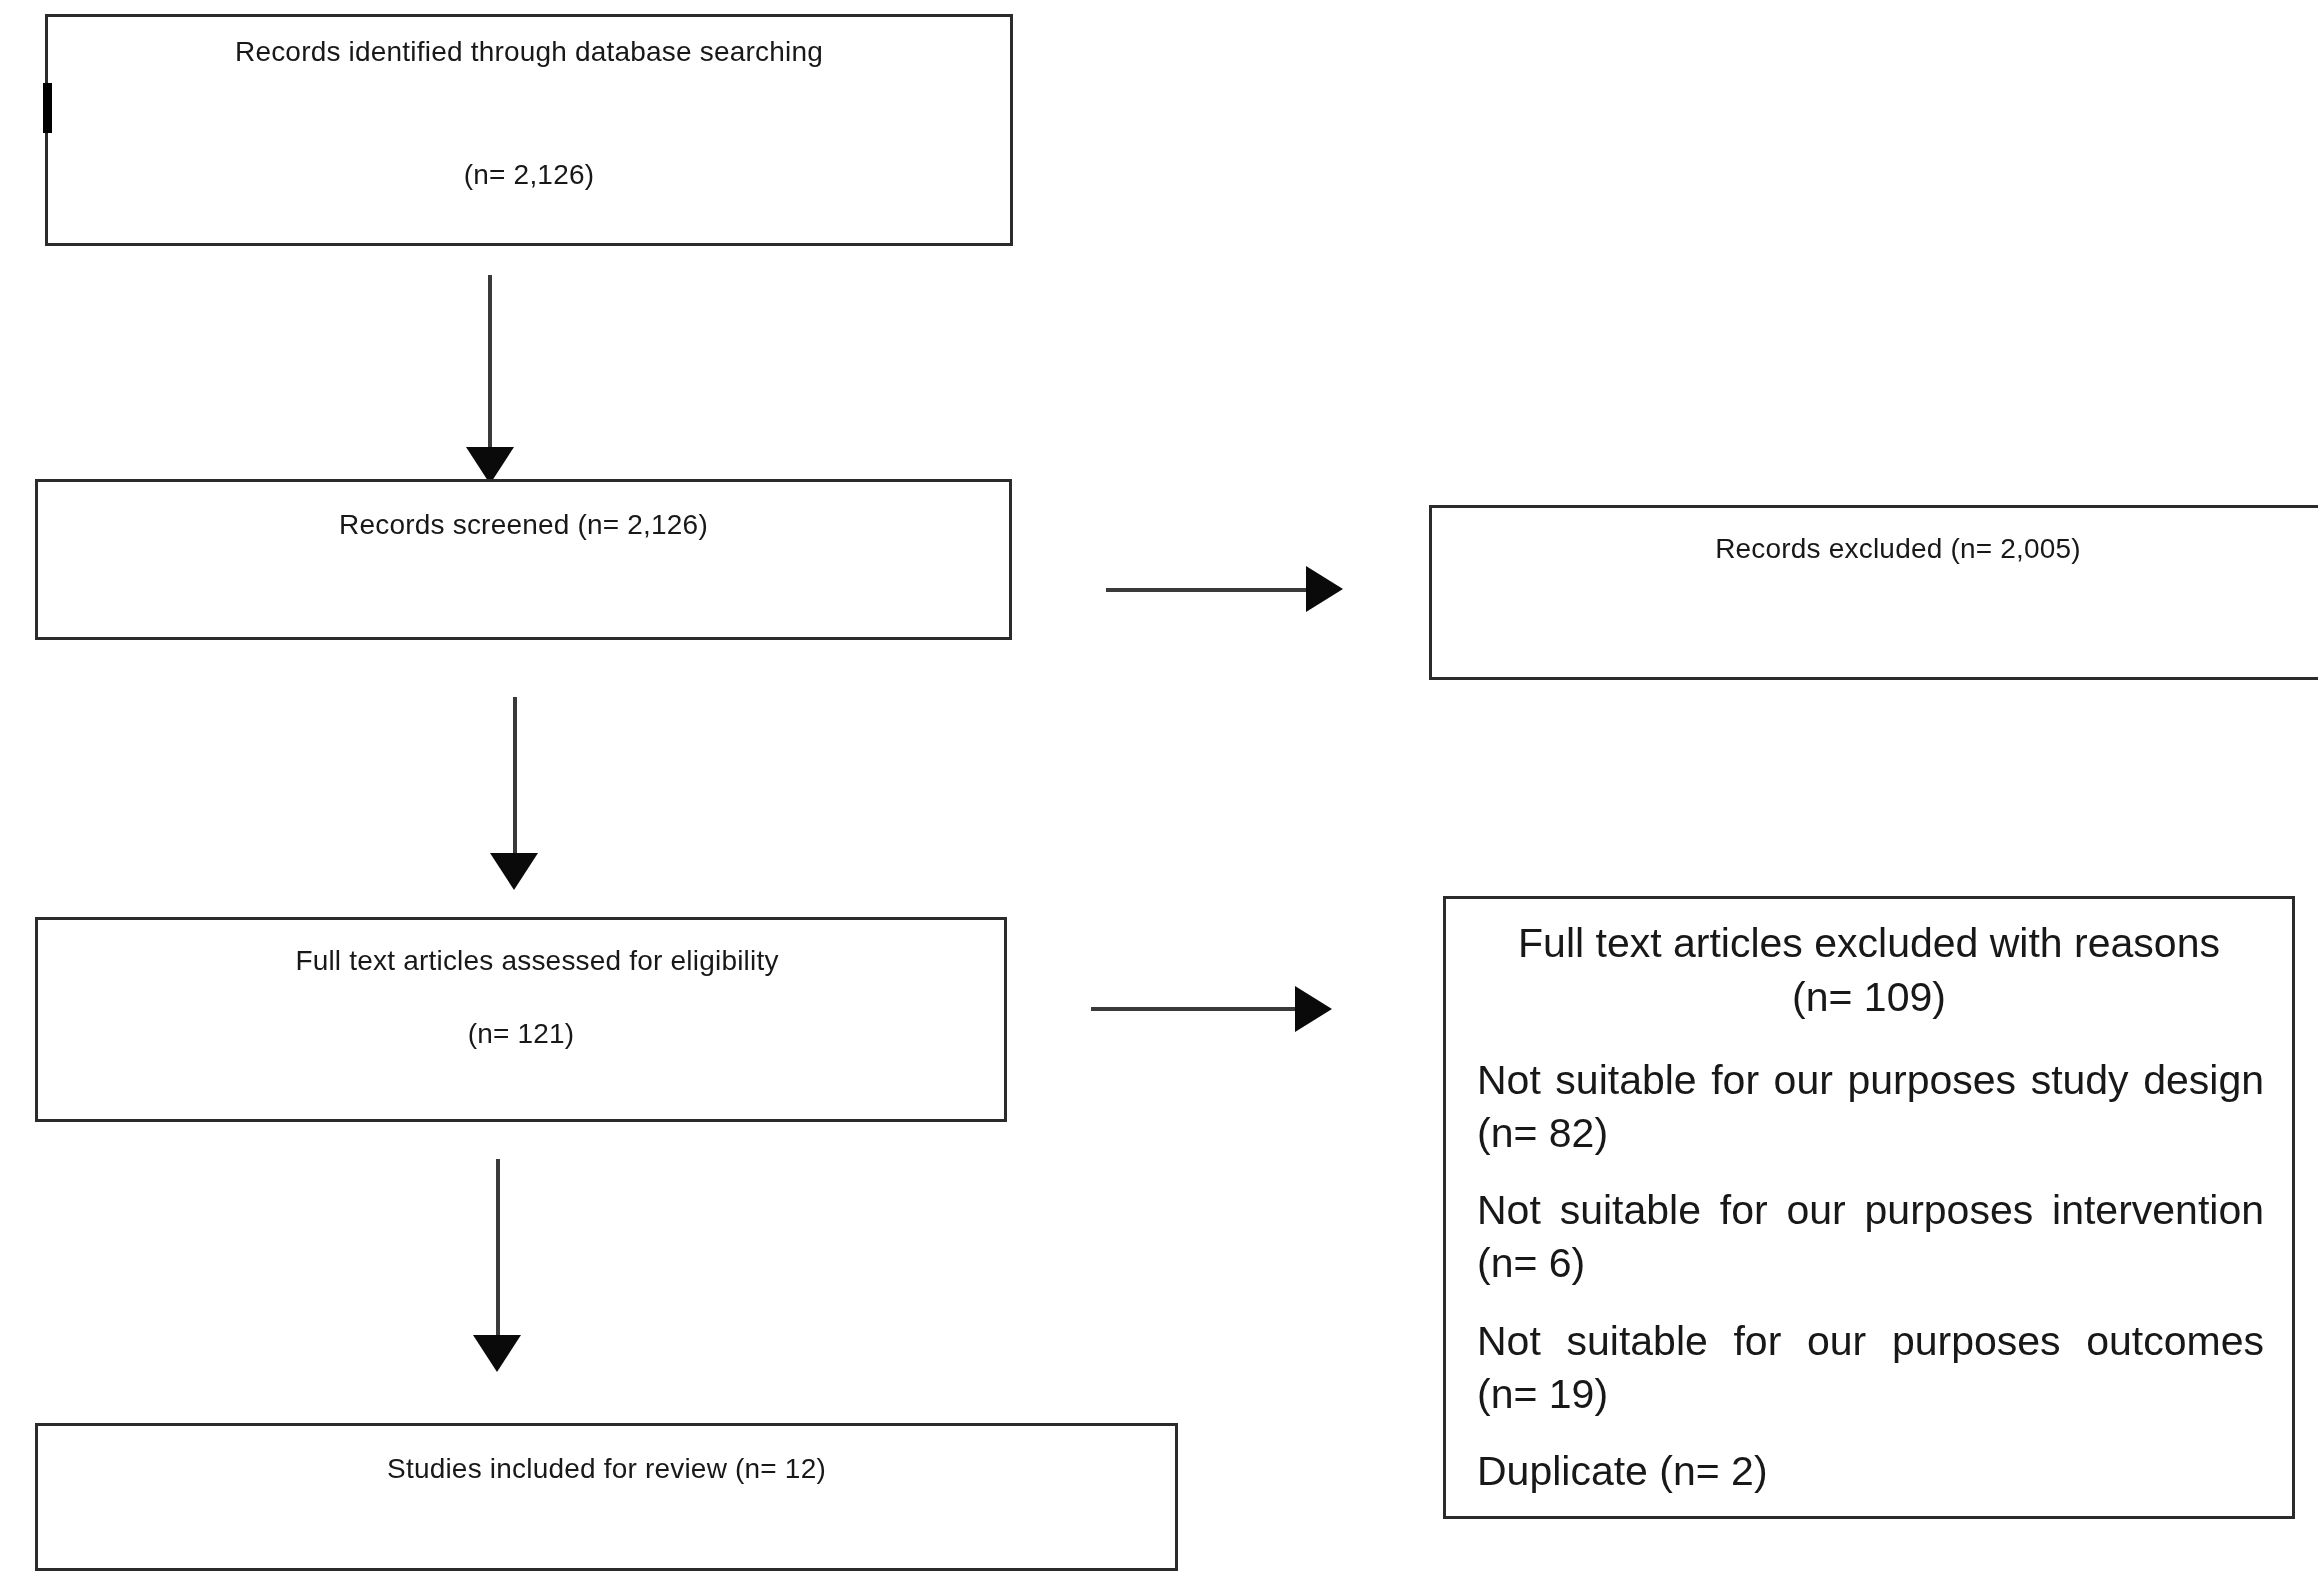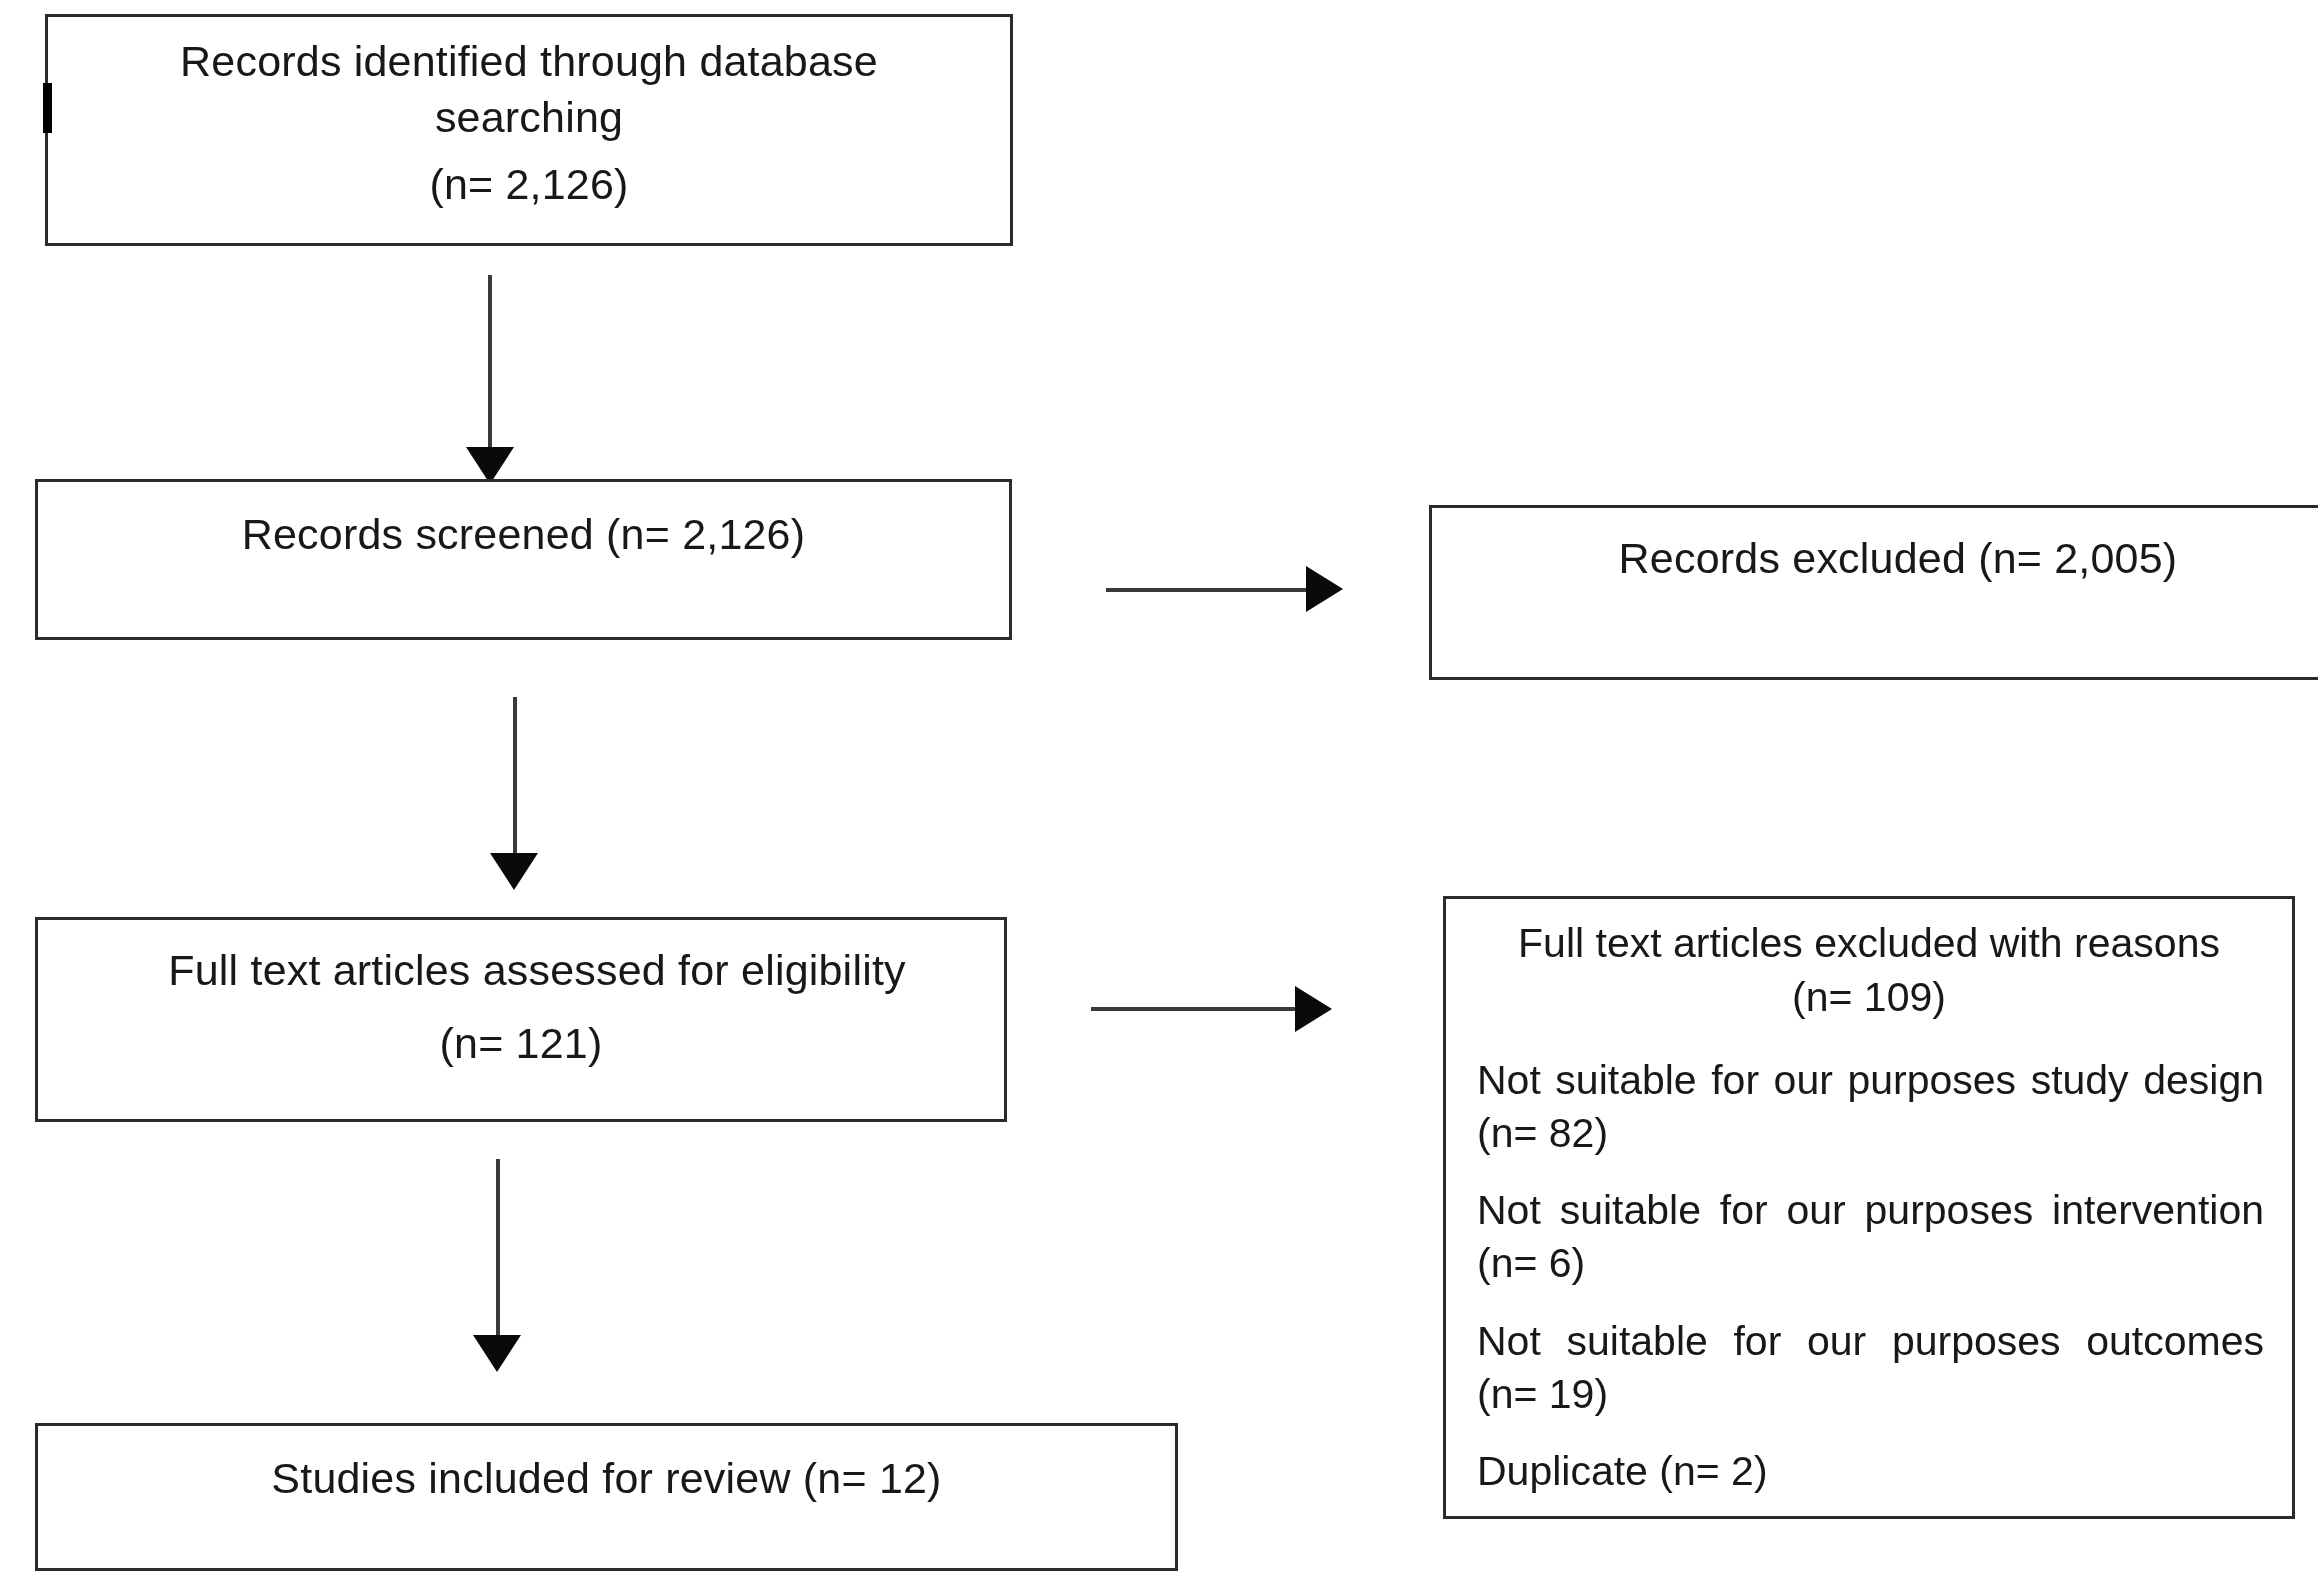--- a/index.html
+++ b/index.html
@@ -23,21 +23,21 @@
     box-sizing: border-box;
     border: 3.8px solid #2b2b2b;
     background: #ffffff;
   }
   .box-text {
     position: absolute;
     left: 0;
     right: 0;
     text-align: center;
     color: #181818;
-    font-size: 43px;
+    font-size: 28px;
     line-height: 1.30;
     letter-spacing: 0.2px;
   }
 
   
   #box-identified       { left: 45px;  top: 14px;   width: 968px; height: 232px; }
   #box-identified .l1   { top: 17px;  padding: 0 46px; }
   #box-identified .l2   { top: 140px; }
 
   

